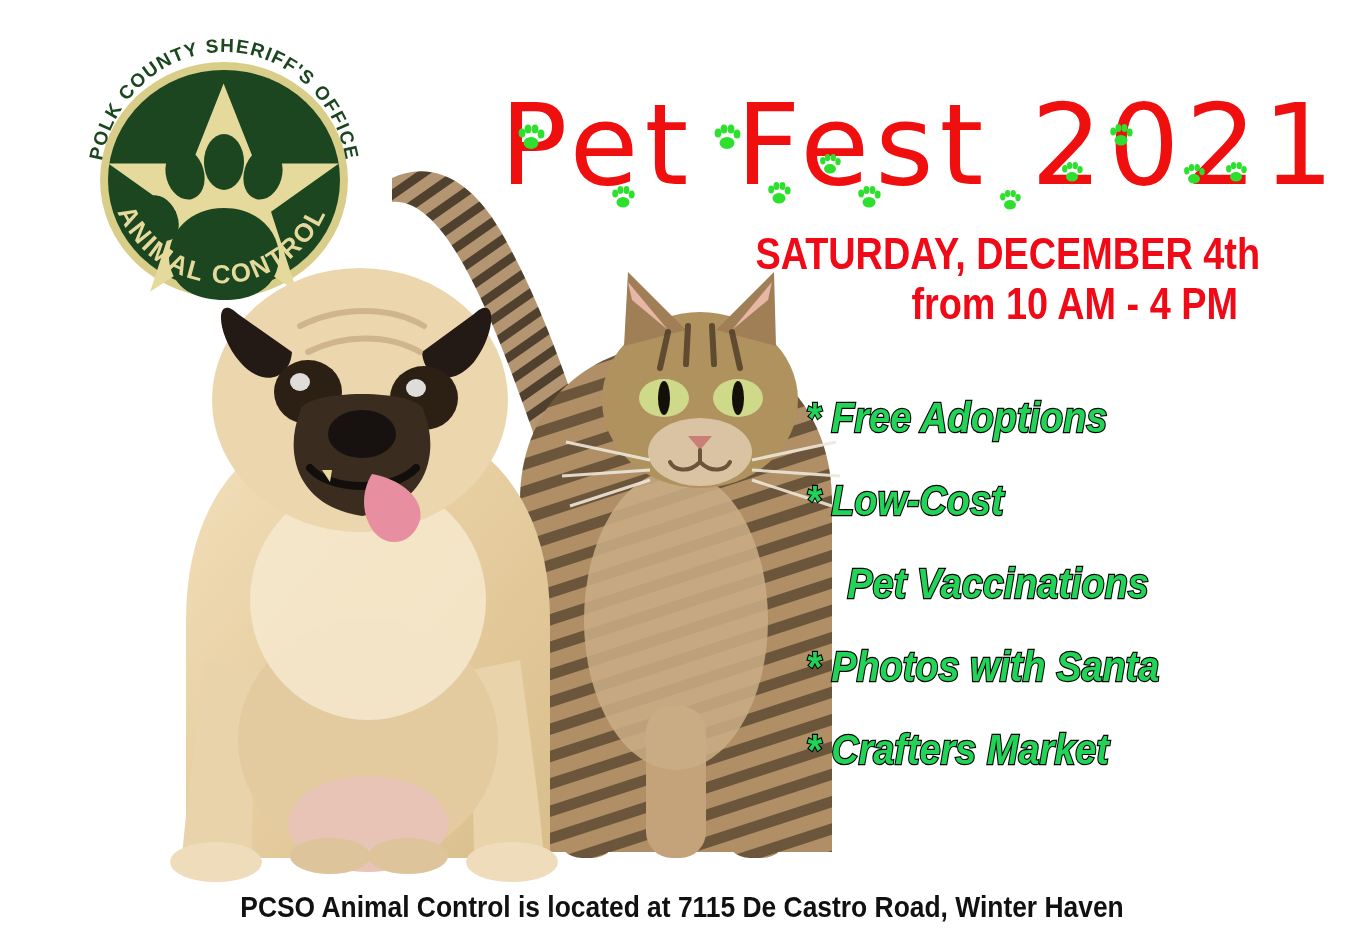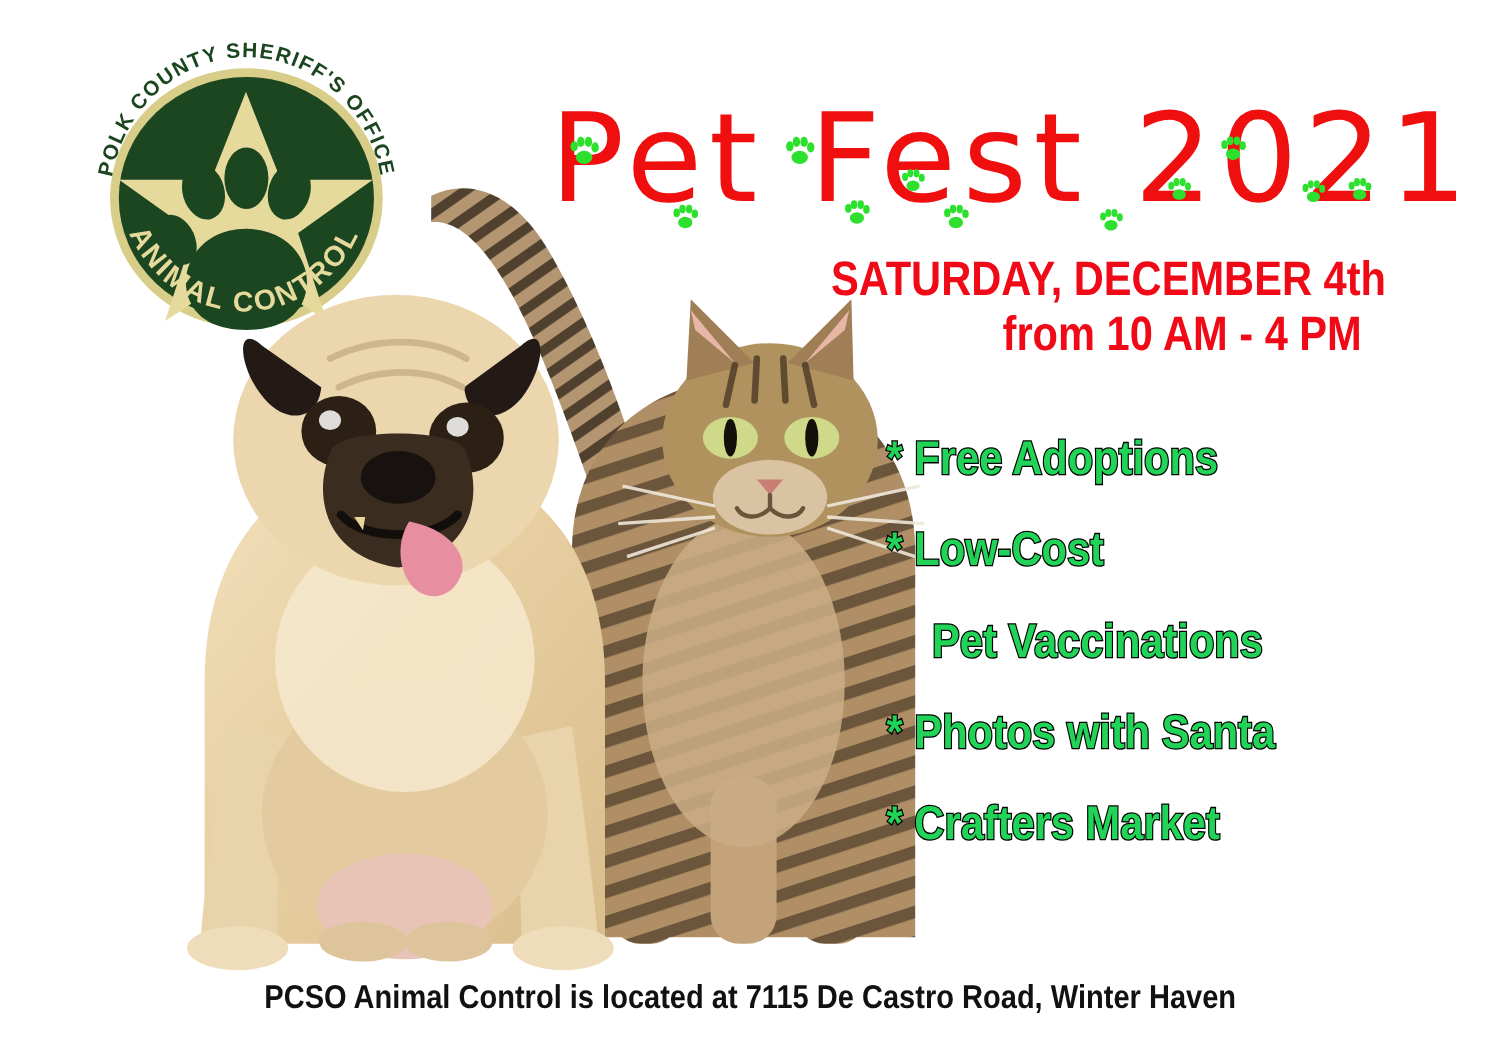--- a/index.html
+++ b/index.html
@@ -26,21 +26,21 @@
     transform:scaleX(0.86);transform-origin:right center;white-space:nowrap;
   }
   #event-time{
     position:absolute;left:500px;top:282px;width:738px;text-align:right;
     font-family:"Liberation Sans",sans-serif;font-weight:bold;
     font-size:44px;line-height:1.0;color:#F00A18;
     transform:scaleX(0.86);transform-origin:right center;white-space:nowrap;
   }
 
   
-  #features{position:absolute;left:806px;top:396px;width:470px;z-index:6;}
+  #features{position:absolute;left:806px;top:396px;width:470px;z-index:6;font-style:italic;}
   .feature{
     display:block;white-space:nowrap;
     font-family:"Liberation Sans",sans-serif;font-weight:bold;
     font-size:43px;line-height:1.0;color:#21D457;
     -webkit-text-stroke:2.4px #000;
     paint-order:stroke fill;
     transform:scaleX(0.88);transform-origin:left center;
     margin-bottom:40px;
   }
   .feature .star{letter-spacing:0;}

